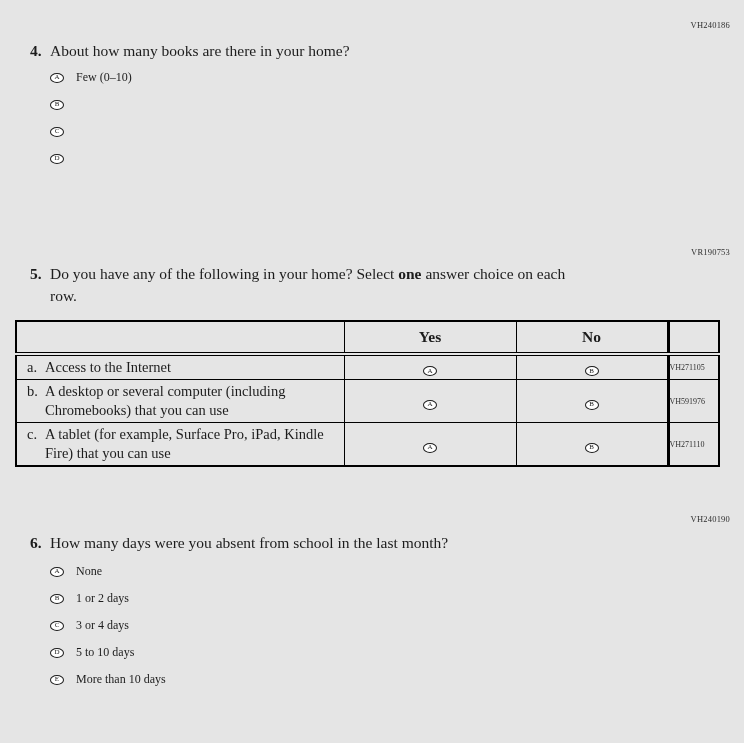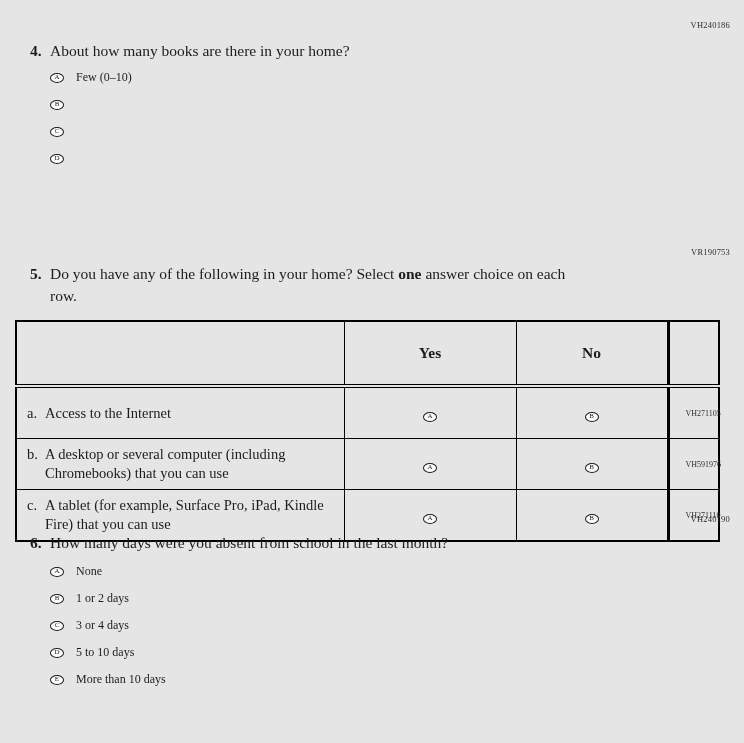--- a/index.html
+++ b/index.html
@@ -65,21 +65,21 @@
     position: absolute;
     left: 15px;
     top: 320px;
     width: 703px;
     border-collapse: collapse;
     table-layout: fixed;
     border: 2px solid #000;
   }
   .q5-table td, .q5-table th {
     border: 1px solid #000;
-    padding: 16px;
+    padding: 0;
     font-weight: normal;
   }
   .q5-table .hdr-row th { height: 30px; border-bottom: 4px double #000; }
   .q5-table .hdr-label { font-weight: bold; font-size: 15.5px; text-align: center; }
   .q5-table .item-cell { padding: 2px 4px 2px 10px; font-size: 14.5px; vertical-align: middle; }
   .item-inner { display: flex; line-height: 19px; }
   .item-prefix { flex: 0 0 18px; }
   .item-label { flex: 1; }
   .bubble-cell { text-align: center; vertical-align: middle; }
   .code-cell {

